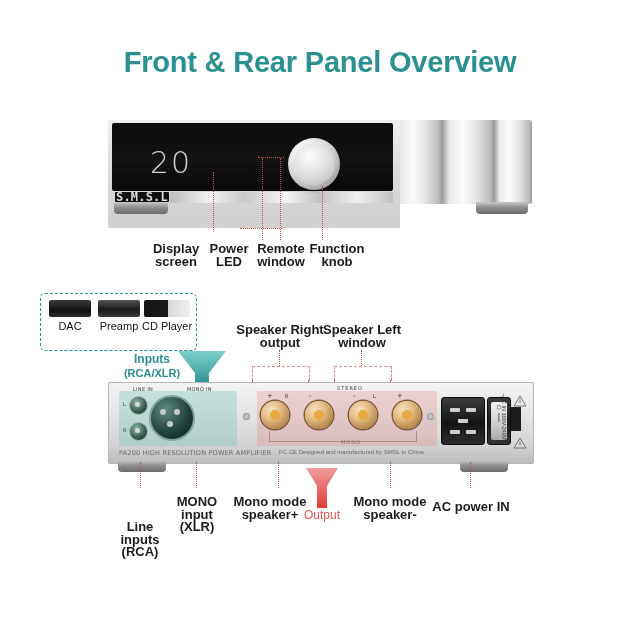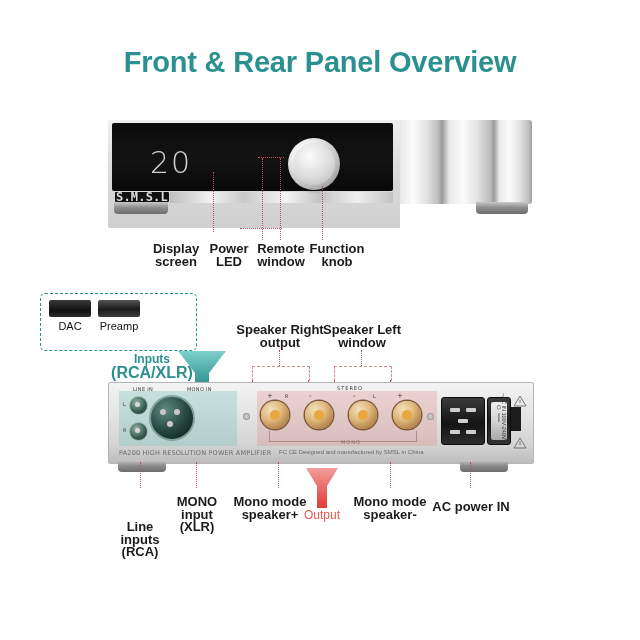--- a/index.html
+++ b/index.html
@@ -225,24 +225,28 @@
 
   <div class="src-box">
     <div class="src-item" style="left:6px;">
       <div class="src-pic pic-dac"></div>
       <div class="src-name">DAC</div>
     </div>
     <div class="src-item" style="left:55px;">
       <div class="src-pic pic-pre"></div>
       <div class="src-name">Preamp</div>
     </div>
+    <div class="src-item" style="left:100px;width:52px;">
+      <div class="src-pic pic-cd" style="width:46px;"></div>
+      <div class="src-name">CD Player</div>
+    </div>
   </div>
 
   <div class="lbl teal" style="left:106px;top:352px;width:92px;font-size:12px;line-height:14px;">Inputs</div>
-  <div class="lbl teal" style="left:106px;top:366px;width:92px;font-size:16px;line-height:14px;">(RCA/XLR)</div>
+  <div class="lbl teal" style="left:106px;top:366px;width:92px;font-size:11px;line-height:14px;">(RCA/XLR)</div>
 
   <svg class="arrow-teal" viewBox="0 0 52 46">
     <defs>
         <linearGradient id="gt" x1="0" y1="0" x2="0" y2="1">
       <stop offset="0%" stop-color="#7fd0cb"></stop>
           <stop offset="100%" stop-color="#18827f"></stop>
     </linearGradient>
       </defs>
     <path d="M2 2 L50 2 L33 24 L33 44 L19 44 L19 24 Z" fill="url(#gt)"></path>
   </svg>

